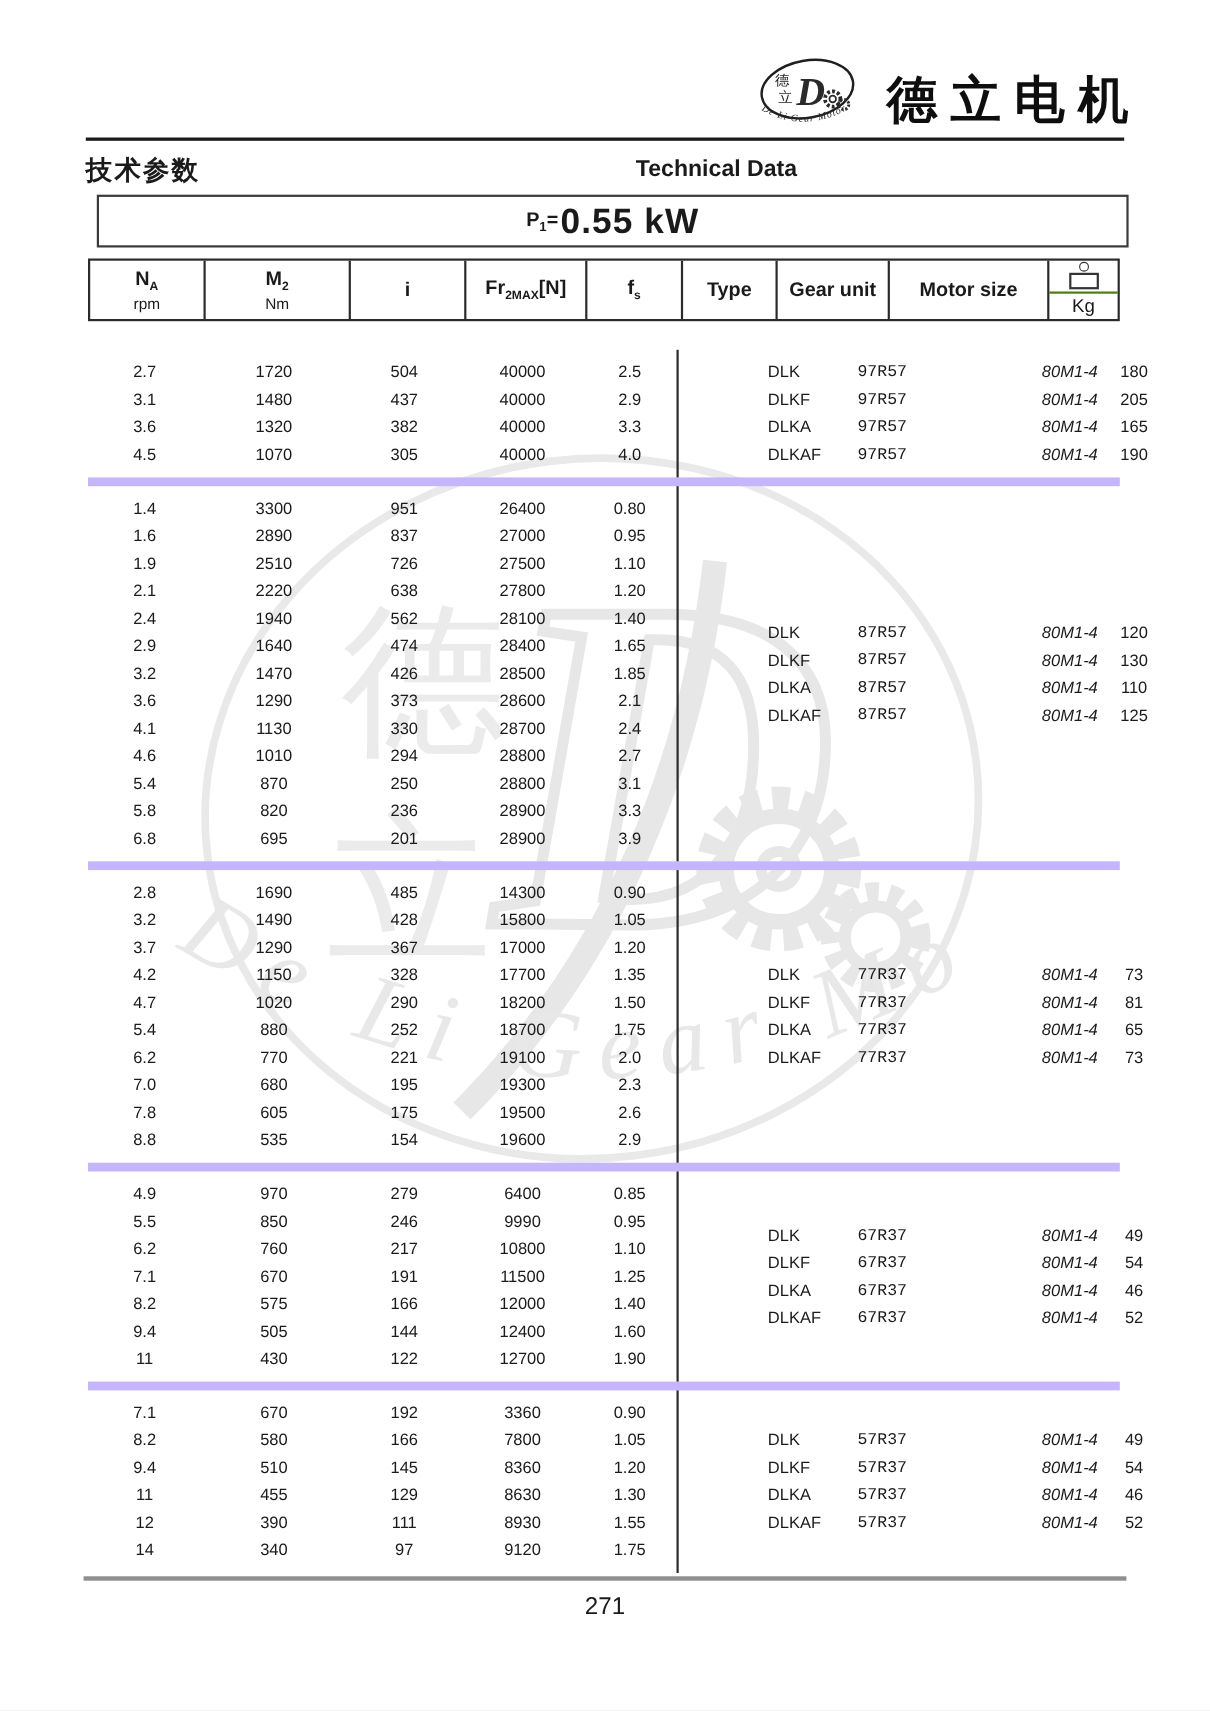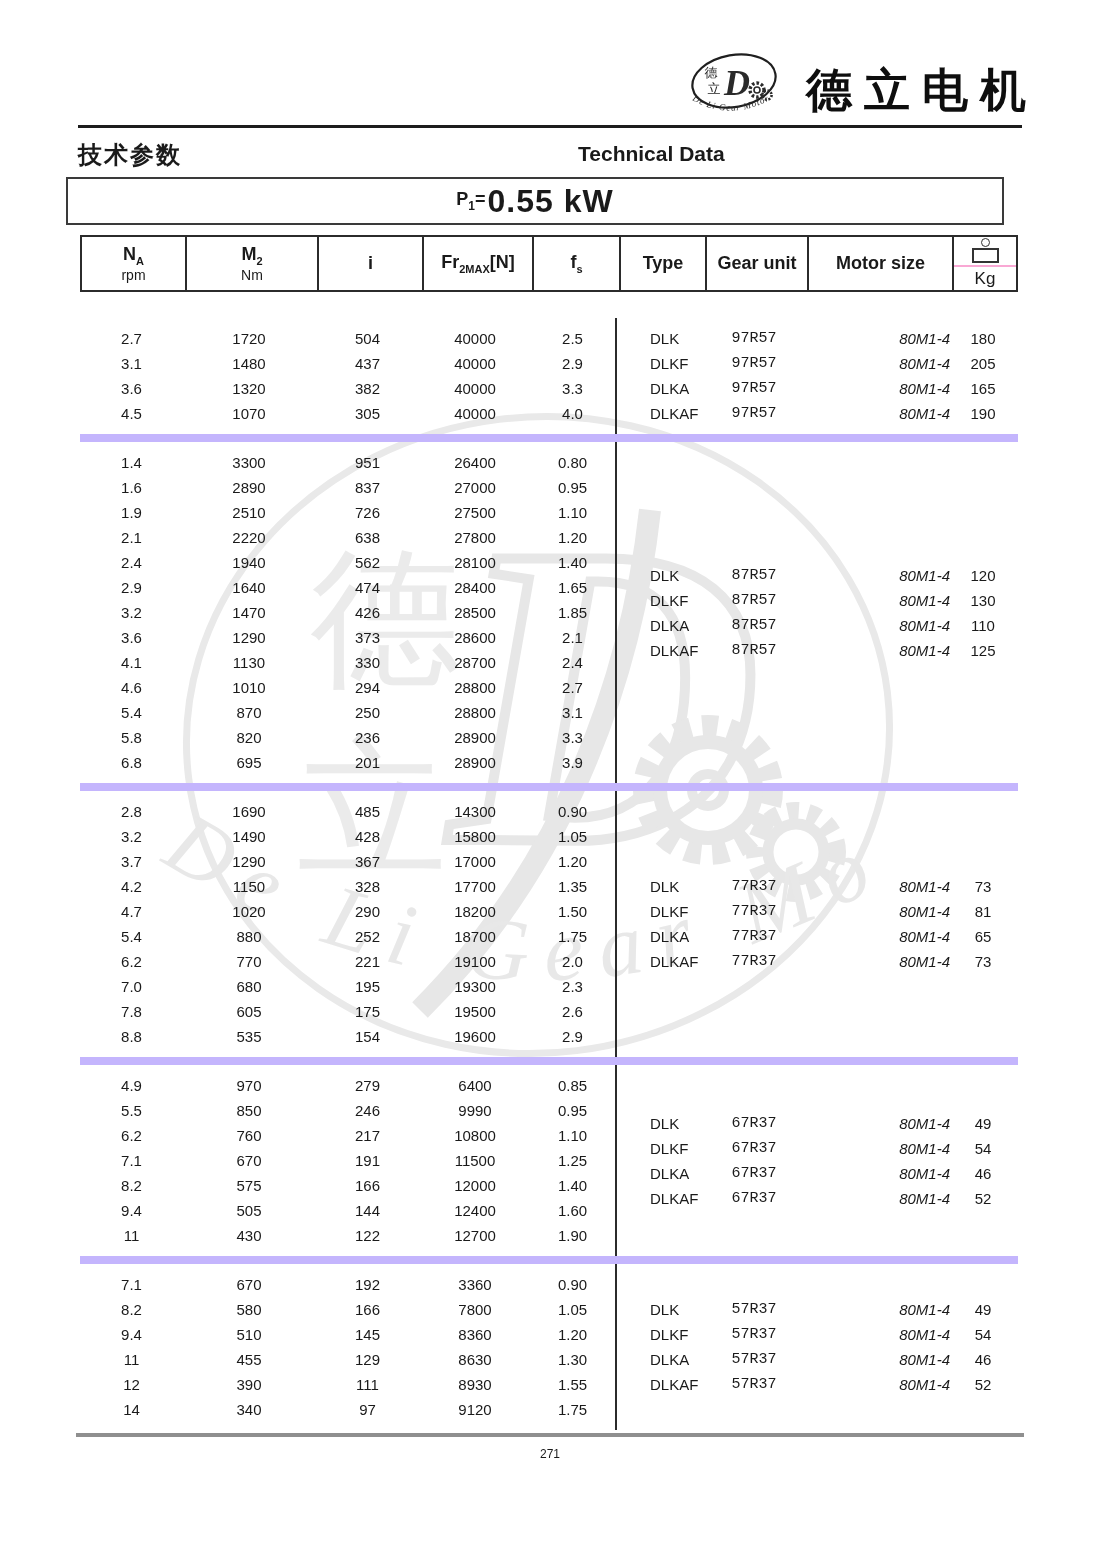--- a/index.html
+++ b/index.html
@@ -18,21 +18,21 @@
     font-family:"Liberation Serif", serif; font-weight:bold;
     font-size:46px; letter-spacing:12px; color:#0e0e0e; line-height:1;
     padding-top:8px;
   }
   
   .top-rule { position:absolute; left:78px; top:125px; width:944px; height:3px; background:#1c1c1c; }
   .title-cn { position:absolute; left:78px; top:139px; font-size:24px; font-weight:bold; letter-spacing:2px; }
   .title-en { position:absolute; left:578px; top:142px; font-size:21px; font-weight:bold; }
   
   .power-box {
-    position:absolute; left:66px; top:177px; width:938px; height:48px;
+    position:absolute; left:88px; top:177px; width:938px; height:48px;
     border:2px solid #3a3a3a; box-sizing:border-box;
     display:flex; align-items:center; justify-content:center;
   }
   .power-label { font-weight:bold; font-size:18px; letter-spacing:0; }
   .power-label sub { font-size:12px; }
   .power-value { font-weight:bold; font-size:32px; letter-spacing:1px; margin-left:2px; }
   
   .thead {
     position:absolute; left:80px; top:235px; width:938px; height:57px;
     border:2px solid #2b2b2b; box-sizing:border-box; display:flex;
@@ -45,41 +45,41 @@
   .th:first-child { border-left:none; }
   .w0{width:103px}.w1{width:132px}.w2{width:105px}.w3{width:110px}.w4{width:87px}
   .w5{width:86px}.w6{width:102px}.w7{width:145px}.w8{flex:1}
   .h-main { font-weight:bold; font-size:18px; }
   .h-main sub { font-size:11px; font-weight:bold; }
   .h-unit { font-size:14px; }
   .kg-cell { padding:0; justify-content:stretch; }
   .kg-top { flex:1.2; display:flex; flex-direction:column; align-items:center; justify-content:center; width:100%; }
   .kg-knob { width:7px; height:7px; border:1.5px solid #333; border-radius:50%; margin-bottom:1px; }
   .kg-body { width:27px; height:15px; border:2px solid #333; box-sizing:border-box; }
-  .kg-bottom { flex:1; width:100%; border-top:2px solid #f9a8d4; display:flex; align-items:center; justify-content:center; font-size:17px; }
+  .kg-bottom { flex:1; width:100%; border-top:2px solid #4d7c0f; display:flex; align-items:center; justify-content:center; font-size:17px; }
   
   .tbody { position:absolute; left:80px; top:292px; width:938px; }
   .section { display:flex; border-bottom:8px solid #c4b5fd; }
   .section:first-child { margin-top:26px; }
   .section:last-child { border-bottom:none; }
   .sec-left { width:535px; padding:8px 0; }
   .data-row { height:25px; display:flex; align-items:center; }
   .cell { font-size:15px; text-align:center; }
   .col-0{width:103px}.col-1{width:132px}.col-2{width:105px}.col-3{width:110px}.col-4{width:85px}
   .sec-right { flex:1; border-left:2px solid #2b2b2b; display:flex; align-items:center; }
-  .type-block { width:100%; }
+  .type-block { width:100%;padding-left:48px; }
   .type-row { height:25px; display:flex; align-items:center; }
   .tcell { font-size:15px; }
   .tcol-0{width:86px; padding-left:33px; box-sizing:border-box; text-align:left;}
   .tcol-1{width:102px; text-align:center;font-family:Liberation Mono, monospace;}
   .tcol-2{width:145px; text-align:right;font-style:italic;}
   .tcol-3{width:66px; text-align:center;}
   
   .bottom-rule { position:absolute; left:76px; top:1433px; width:948px; height:4px; background:#8f8f8f; }
-  .page-number { position:absolute; left:0; top:1447px; width:1100px; text-align:center; font-size:12px; }
+  .page-number { position:absolute; left:0; top:1447px; width:1100px; text-align:center; font-size:22px; }
 </style>
 </head>
 <body>
 
 <div class="page">
 
   <svg class="watermark" viewBox="0 0 890 760" fill="none" xmlns="http://www.w3.org/2000/svg">
     <ellipse cx="448" cy="345" rx="352" ry="318" stroke="#e9e9e9" stroke-width="7" transform="rotate(-7 448 345)"></ellipse>
     <text x="295" y="280" font-size="150" fill="#ebebeb" text-anchor="middle" font-family="'Liberation Serif', serif">德</text>
     <text x="282" y="470" font-size="150" fill="#ebebeb" text-anchor="middle" font-family="'Liberation Serif', serif">立</text>

